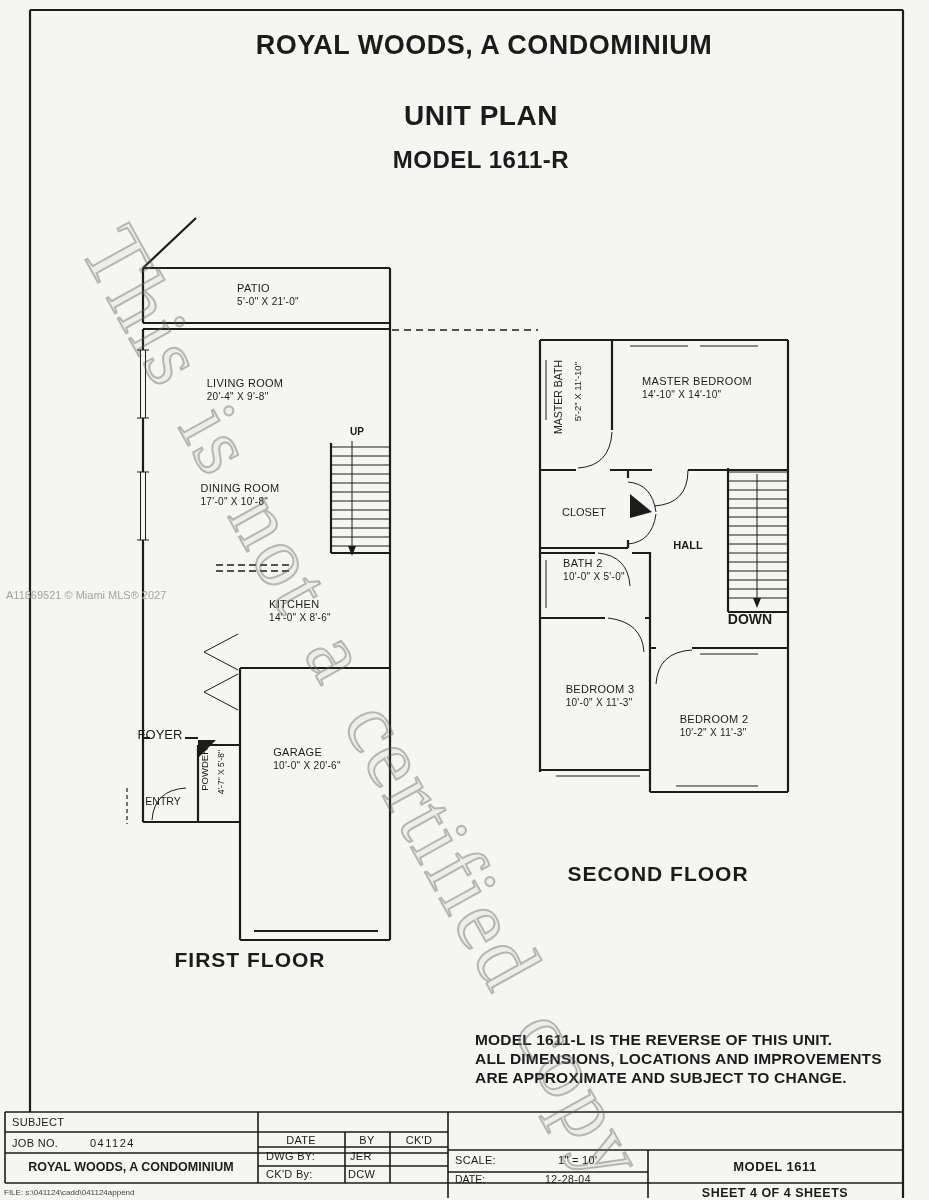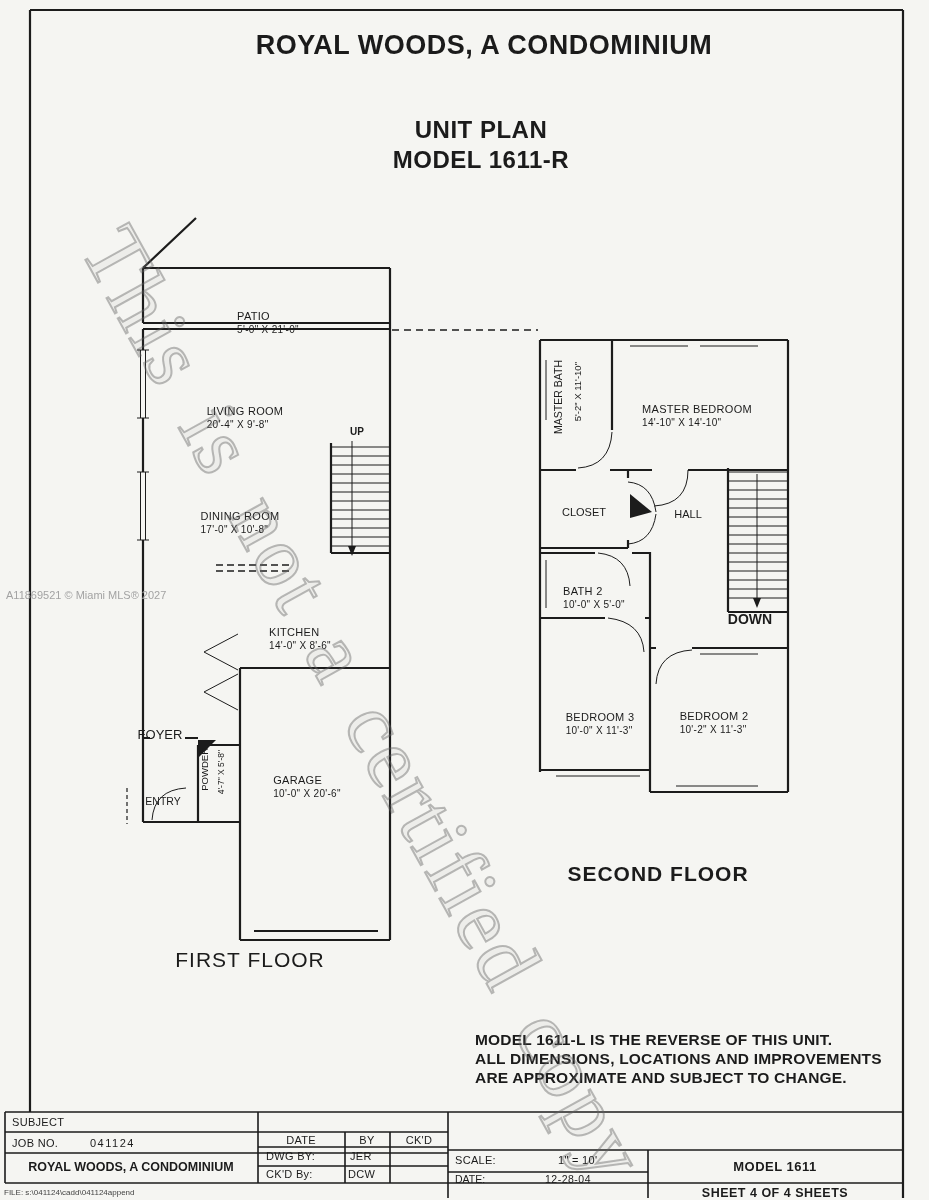--- a/index.html
+++ b/index.html
@@ -3,21 +3,21 @@
 <meta charset="utf-8">
 <style>
   html,body{margin:0;padding:0;}
   body{
     width:929px;height:1200px;position:relative;overflow:hidden;
     background:#f5f5f2;
     font-family:"Liberation Sans",sans-serif;color:#1b1b1b;
   }
   .lbl{position:absolute;white-space:nowrap;color:#1b1b1b;}
   .ctr{transform:translateX(-50%);text-align:left;}
-  .rm{font-size:11px;line-height:14px;letter-spacing:.3px;font-weight:500;margin-top:28px;}
+  .rm{font-size:11px;line-height:14px;letter-spacing:.3px;font-weight:500;}
   .rm .dims{font-size:10px;font-weight:400;}
   .vtext{writing-mode:vertical-rl;transform:rotate(180deg);}
   .hdr{font-weight:600;letter-spacing:.5px;}
   .tb{font-size:11px;letter-spacing:.3px;}
   svg{position:absolute;left:0;top:0;pointer-events:none;}
   #watermark{
     position:absolute;left:148px;top:210px;transform:rotate(61deg);transform-origin:0 0;
     font-family:"Liberation Serif",serif;font-size:86px;letter-spacing:3px;word-spacing:14px;
     white-space:nowrap;color:rgba(120,120,120,.07);
     -webkit-text-stroke:2px rgba(100,100,100,.5);opacity:.85;
@@ -96,21 +96,21 @@
 
   <g stroke="#1c1c1c" fill="none" stroke-width="1.6">
     <path d="M5 1112 H903 M5 1112 V1183 M5 1132 H448 M5 1153 H448 M5 1183 H903
              M258 1112 V1183 M448 1112 V1198 M345 1132 V1183 M390 1132 V1183
              M258 1147 H448 M258 1166 H448
              M448 1150 H903 M648 1150 V1198 M448 1172 H648"></path>
   </g>
 </svg>
 
 <div class="lbl ctr hdr" style="left:484px;top:30px;font-size:27px">ROYAL WOODS, A CONDOMINIUM</div>
-<div class="lbl ctr hdr" style="left:481px;top:116px;font-size:24px">UNIT PLAN</div>
+<div class="lbl ctr hdr" style="left:481px;top:100px;font-size:28px">UNIT PLAN</div>
 <div class="lbl ctr hdr" style="left:481px;top:146px;font-size:24px">MODEL 1611-R</div>
 
 <div class="lbl rm ctr" style="left:268px;top:281px">
   <div>PATIO</div>
   <div class="dims">5'-0" X 21'-0"</div>
 </div>
 <div class="lbl rm ctr" style="left:245px;top:376px">
   <div>LIVING ROOM</div>
   <div class="dims">20'-4" X 9'-8"</div>
 </div>
@@ -124,40 +124,40 @@
 </div>
 <div class="lbl rm ctr" style="left:307px;top:745px">
   <div>GARAGE</div>
   <div class="dims">10'-0" X 20'-6"</div>
 </div>
 <div class="lbl ctr" style="left:357px;top:426px;font-size:10px;font-weight:600">UP</div>
 <div class="lbl ctr" style="left:160px;top:727px;font-size:13px;font-weight:500">FOYER</div>
 <div class="lbl ctr" style="left:163px;top:795px;font-size:10.5px;font-weight:500">ENTRY</div>
 <div class="lbl vtext" style="left:199px;top:748px;font-size:9.5px;font-weight:500">POWDER</div>
 <div class="lbl vtext" style="left:216px;top:750px;font-size:8.5px">4'-7" X 5'-8"</div>
-<div class="lbl ctr" style="left:250px;top:948px;font-size:21px;font-weight:400;letter-spacing:1px">FIRST FLOOR</div>
+<div class="lbl ctr" style="left:250px;top:948px;font-size:21px;font-weight:700;letter-spacing:1px">FIRST FLOOR</div>
 
 <div class="lbl vtext" style="left:552px;top:360px;font-size:10.5px;font-weight:500">MASTER BATH</div>
 <div class="lbl vtext" style="left:572px;top:362px;font-size:9.5px">5'-2" X 11'-10"</div>
 <div class="lbl rm ctr" style="left:697px;top:374px">
   <div>MASTER BEDROOM</div>
   <div class="dims">14'-10" X 14'-10"</div>
 </div>
 <div class="lbl ctr" style="left:584px;top:506px;font-size:11px;font-weight:500">CLOSET</div>
-<div class="lbl ctr" style="left:688px;top:508px;font-size:11px;font-weight:400">HALL</div>
+<div class="lbl ctr" style="left:688px;top:539px;font-size:11px;font-weight:700">HALL</div>
 <div class="lbl rm ctr" style="left:594px;top:556px">
   <div>BATH 2</div>
   <div class="dims">10'-0" X 5'-0"</div>
 </div>
 <div class="lbl ctr" style="left:750px;top:611px;font-size:14px;font-weight:600">DOWN</div>
 <div class="lbl rm ctr" style="left:600px;top:682px">
   <div>BEDROOM 3</div>
   <div class="dims">10'-0" X 11'-3"</div>
 </div>
-<div class="lbl rm ctr" style="left:714px;top:681px">
+<div class="lbl rm ctr" style="left:714px;top:712px">
   <div>BEDROOM 2</div>
   <div class="dims">10'-2" X 11'-3"</div>
 </div>
 <div class="lbl ctr" style="left:658px;top:862px;font-size:21px;font-weight:600;letter-spacing:1px">SECOND FLOOR</div>
 
 <div class="lbl" style="left:475px;top:1030px;font-size:15.5px;line-height:19px;font-weight:600;letter-spacing:.2px">
   <div>MODEL 1611-L IS THE REVERSE OF THIS UNIT.</div>
   <div>ALL DIMENSIONS, LOCATIONS AND IMPROVEMENTS</div>
   <div>ARE APPROXIMATE AND SUBJECT TO CHANGE.</div>
 </div>

